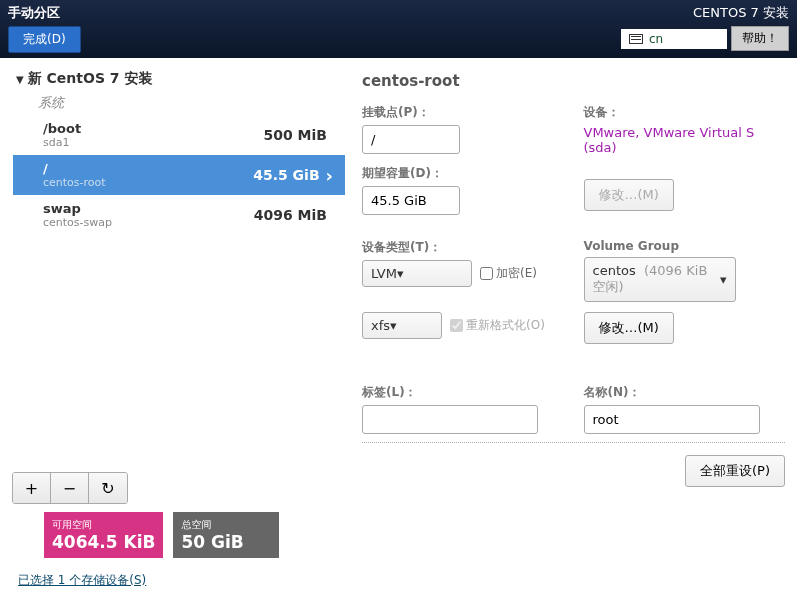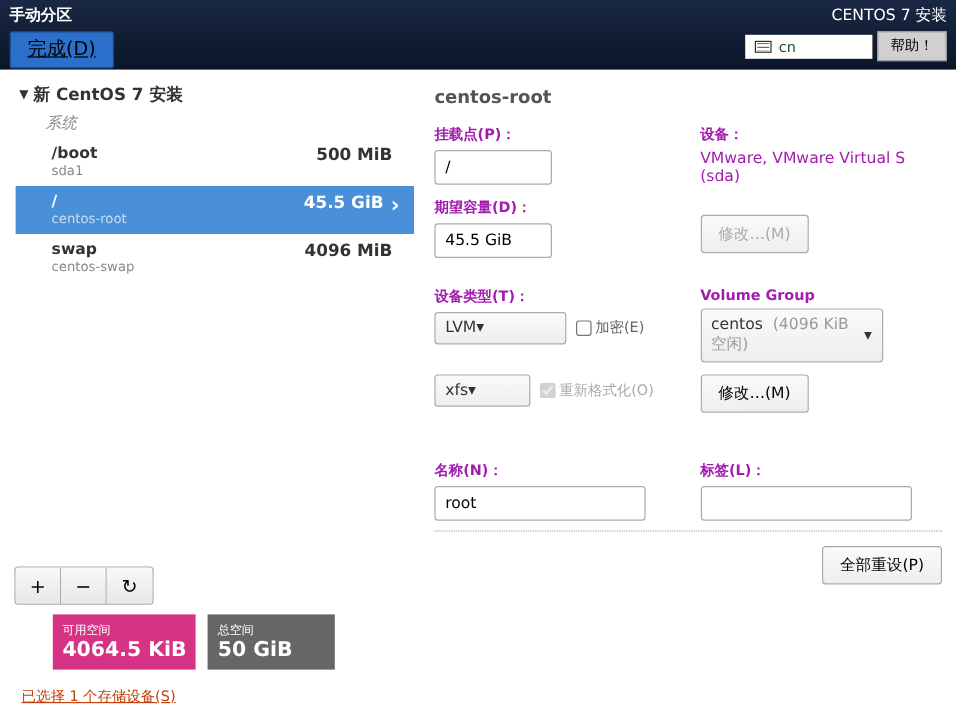--- a/index.html
+++ b/index.html
@@ -2,40 +2,40 @@
 <html><head>
   <meta charset="utf-8">
   <style>
     * { margin: 0; padding: 0; box-sizing: border-box; font-family: "DejaVu Sans", sans-serif; }
     body { width: 797px; height: 597px; background: #fff; font-size: 13px; color: #333; overflow: hidden; position: relative; }
     
     
     .topbar { height: 58px; background: linear-gradient(to bottom, #1a2844, #0a1528); color: #fff; display: flex; align-items: flex-start; padding: 4px 8px 0 8px; }
     .topbar-left { flex: 1; }
     .page-title { font-size: 13px; font-weight: bold; margin-bottom: 4px; }
-    .done-btn { background: #2a6fc9; border: 1px solid #1a4a8a; color: #000000; padding: 4px 14px; font-size: 16px; border-radius: 2px; cursor: pointer; text-decoration: underline; }
+    .done-btn { background: #2a6fc9; border: 1px solid #1a4a8a; color: #ffffff; padding: 4px 14px; font-size: 12px; border-radius: 2px; cursor: pointer; }
     .topbar-right { text-align: right; }
     .product-title { font-size: 13px; margin-bottom: 4px; }
     .lang-help { display: flex; gap: 4px; align-items: center; }
     .lang-box { background: #fff; color: #14532d; display: flex; align-items: center; gap: 6px; padding: 3px 8px; font-size: 12px; width: 106px; }
     .help-btn { background: #d0d0d0; border: 1px solid #999; padding: 3px 10px; font-size: 12px; cursor: pointer; }
     .kb-icon { width: 14px; height: 10px; display: inline-block; border: 1px solid #333; position: relative; }
     .kb-icon::before { content: ''; position: absolute; top: 1px; left: 1px; right: 1px; bottom: 1px; background: linear-gradient(#333 1px, transparent 1px) 0 0/3px 3px; }
     
     
     .content { display: flex; height: calc(100% - 58px); padding: 12px 12px 0 12px; gap: 16px; }
     
     
     .left-panel { width: 334px; display: flex; flex-direction: column; }
     .install-title { display: flex; align-items: center; gap: 4px; font-weight: bold; font-size: 14px; margin-bottom: 6px; margin-left: 4px; }
     .tri-down { font-size: 10px; }
     .cat-label { color: #888; font-style: italic; font-size: 13px; margin-left: 26px; margin-bottom: 2px; }
     
     .part-list { border: 1px solid transparent; }
-    .part-row { display: flex; padding: 6px 12px 6px 30px; position: relative; }
+    .part-row { display: flex; align-items: center; padding: 6px 12px 6px 30px; position: relative; }
     .part-row.selected { background: #4a90d9; color: #fff; }
     .part-row.selected .part-sub { color: #cde; }
     .part-info { flex: 1; }
     .part-name { font-weight: bold; font-size: 13px; }
     .part-sub { font-size: 11px; color: #888; }
     .part-size { font-weight: bold; font-size: 14px; margin-right: 6px; }
     .chev { font-size: 18px; color: #fff; font-weight: bold; }
     
     .list-spacer { flex: 1; }
     
@@ -43,28 +43,28 @@
     .icon-btn { width: 38px; height: 30px; background: linear-gradient(#f8f8f8, #e8e8e8); border: none; border-right: 1px solid #aaa; cursor: pointer; font-size: 16px; display: flex; align-items: center; justify-content: center; }
     .icon-btn:last-child { border-right: none; }
     
     .space-row { display: flex; gap: 10px; margin-top: 8px; padding-left: 32px; }
     .space-box { padding: 6px 8px; color: #fff; min-width: 106px; }
     .space-box.avail { background: #d63384; }
     .space-box.total { background: #666; }
     .space-label { font-size: 10px; }
     .space-val { font-size: 17px; font-weight: bold; }
     
-    .storage-link { color: #c2410c; font-size: 12px; text-decoration: underline; margin: 14px 0 8px 6px; cursor: pointer; display: inline-block; }
+    .storage-link { color: #0c4a6e; font-size: 12px; text-decoration: underline; margin: 14px 0 8px 6px; cursor: pointer; display: inline-block; }
     
     
     .right-panel { flex: 1; padding-top: 2px; }
     .right-title { font-size: 15px; font-weight: bold; color: #555; margin-bottom: 14px; }
     .form-grid { display: grid; grid-template-columns: 1fr 1fr; gap: 10px 20px; }
     .form-item { }
-    .form-label { font-size: 12px; font-weight: bold; color: #a21caf; margin-bottom: 4px; }
+    .form-label { font-size: 12px; font-weight: bold; color: #737373; margin-bottom: 4px; }
     .form-static { font-size: 13px; color: #a21caf; }
     .input { width: 100%; max-width: 98px; padding: 6px 8px; border: 1px solid #aaa; border-radius: 3px; font-size: 13px; background: #fff; }
     .input.wide { max-width: 176px; width: 176px; }
     .select { width: 100%; max-width: 110px; padding: 5px 8px; border: 1px solid #aaa; border-radius: 3px; background: linear-gradient(#fafafa, #eee); font-size: 13px; display: flex; justify-content: flex-start; align-items: center; cursor: pointer; }
     .select.wide { max-width: 182px; width: 152px; }
     .btn { padding: 6px 14px; border: 1px solid #aaa; border-radius: 3px; background: linear-gradient(#fafafa, #eee); font-size: 13px; cursor: pointer; }
     .btn.disabled { color: #aaa; cursor: default; }
     .inline-row { display: flex; align-items: center; gap: 8px; }
     .cb-label { font-size: 12px; color: #666; display: flex; align-items: center; gap: 3px; }
     .cb-label input { width: 13px; height: 13px; }
@@ -213,27 +213,27 @@
       </div>
       <div class="form-item">
         <button class="btn">修改…(M)</button>
       </div>
     </div>
 
     <div style="height:40px;"></div>
 
     <div class="form-grid">
       <div class="form-item">
+        <div class="form-label">标签(L)：</div>
+        <input class="input wide" value="" style="">
+      </div>
+      <div class="form-item">
         <div class="form-label">名称(N)：</div>
         <input class="input wide" value="root" style="">
       </div>
-      <div class="form-item">
-        <div class="form-label">标签(L)：</div>
-        <input class="input wide" value="" style="">
-      </div>
     </div>
 
     <div class="dotted-sep"></div>
 
     <div class="right-footer">
       <button class="btn">全部重设(P)</button>
     </div>
   </div>
 </div>
 

